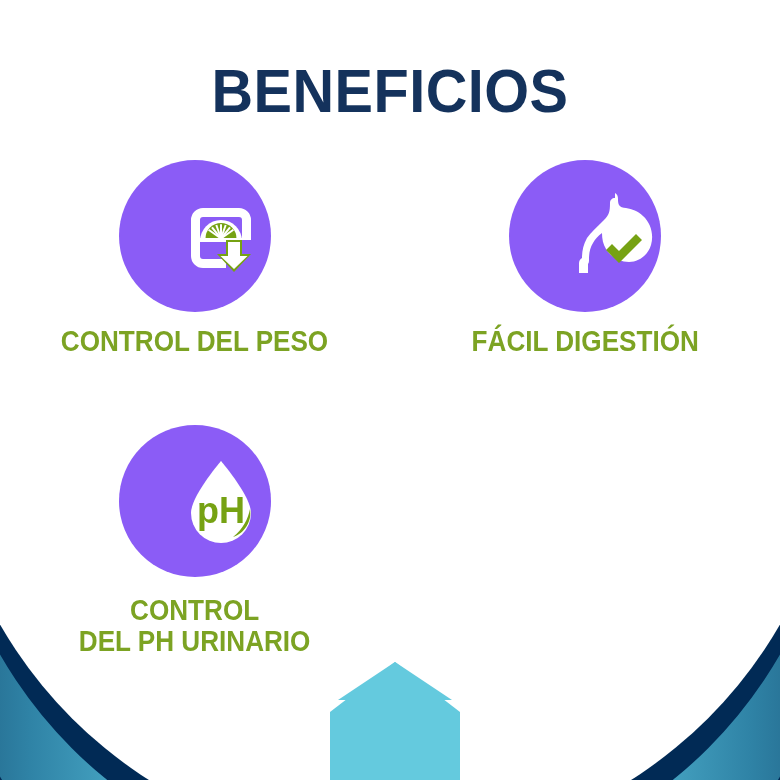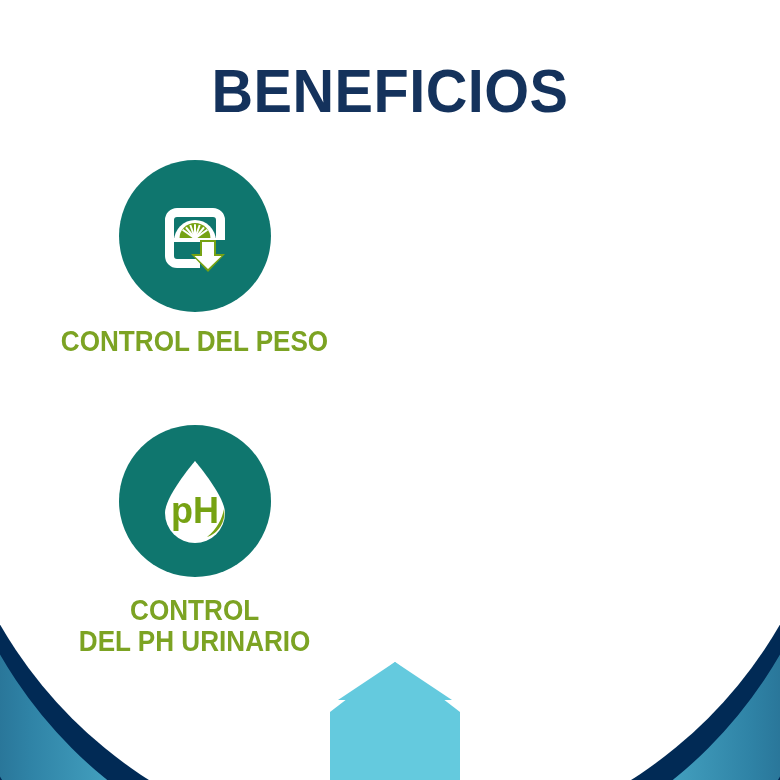--- a/index.html
+++ b/index.html
@@ -58,24 +58,24 @@
   .cell {
     width: 390px;
     display: flex;
     flex-direction: column;
     align-items: center;
   }
   .circle {
     width: 152px;
     height: 152px;
     border-radius: 50%;
-    background: #0f766e;
+    background: #8b5cf6;
     display: flex;
     align-items: center;
-    justify-content: center;
+    justify-content: flex-end;
   }
   .circle svg { display: block; }
 
   .caption {
     margin-top: 14px;
     text-align: center;
     font-family: "Liberation Sans", sans-serif;
     font-weight: bold;
     font-size: 29px;
     color: #7ca323;
@@ -160,20 +160,50 @@
 
             <rect x="29" y="52" width="42" height="4" fill="#ffffff"></rect>
 
             <path d="M55,54 h16 v14 h9 L63,86 L46,68 h9 z" fill="#76a213"></path>
             <path d="M57,56 h12 v14 h7.5 L63,83 L49.5,70 h7.5 z" fill="#ffffff"></path>
           </svg>
         </div>
         <div class="caption">CONTROL DEL PESO</div>
       </div>
 
+      <div class="cell">
+        <div class="circle">
+          <svg width="100" height="100" viewBox="0 0 100 100">
+
+            <path d="M54,12
+                     c-3,0 -5,2 -5,5
+                     c0,9 -1,12 -6,17
+                     c-7,7 -13,12 -17,18
+                     c-4,7 -5,14 -5,20
+                     c0,3 1,5 2,6
+                     c1,1 3,1 4,0
+                     c1,-1 1,-3 1,-5
+                     c0,-6 1,-11 4,-16
+                     c2,-4 5,-7 9,-10
+                     c0,6 1,11 4,16
+                     c5,8 14,13 23,13
+                     c10,0 19,-7 22,-17
+                     c3,-10 0,-22 -8,-29
+                     c-5,-5 -11,-7 -17,-8
+                     c-3,0 -6,-1 -7,-3
+                     c-1,-2 -1,-4 -1,-6
+                     c0,-3 -1,-5 -3,-6 z" fill="#ffffff"></path>
+
+            <path d="M22,72 c-2,0 -4,2 -4,5 l0,10 l9,0 l0,-10 c0,-3 -2,-5 -5,-5 z" fill="#ffffff"></path>
+
+            <path d="M51,58 l7,7 l17,-17 l6,6 l-23,23 l-13,-13 z" fill="#76a213"></path>
+          </svg>
+        </div>
+        <div class="caption">FÁCIL DIGESTIÓN</div>
+      </div>
     </div>
 
     <div class="row" id="row2">
 
 
       <div class="cell">
         <div class="circle">
           <svg width="100" height="100" viewBox="0 0 100 100">
 
             <path d="M50,10

